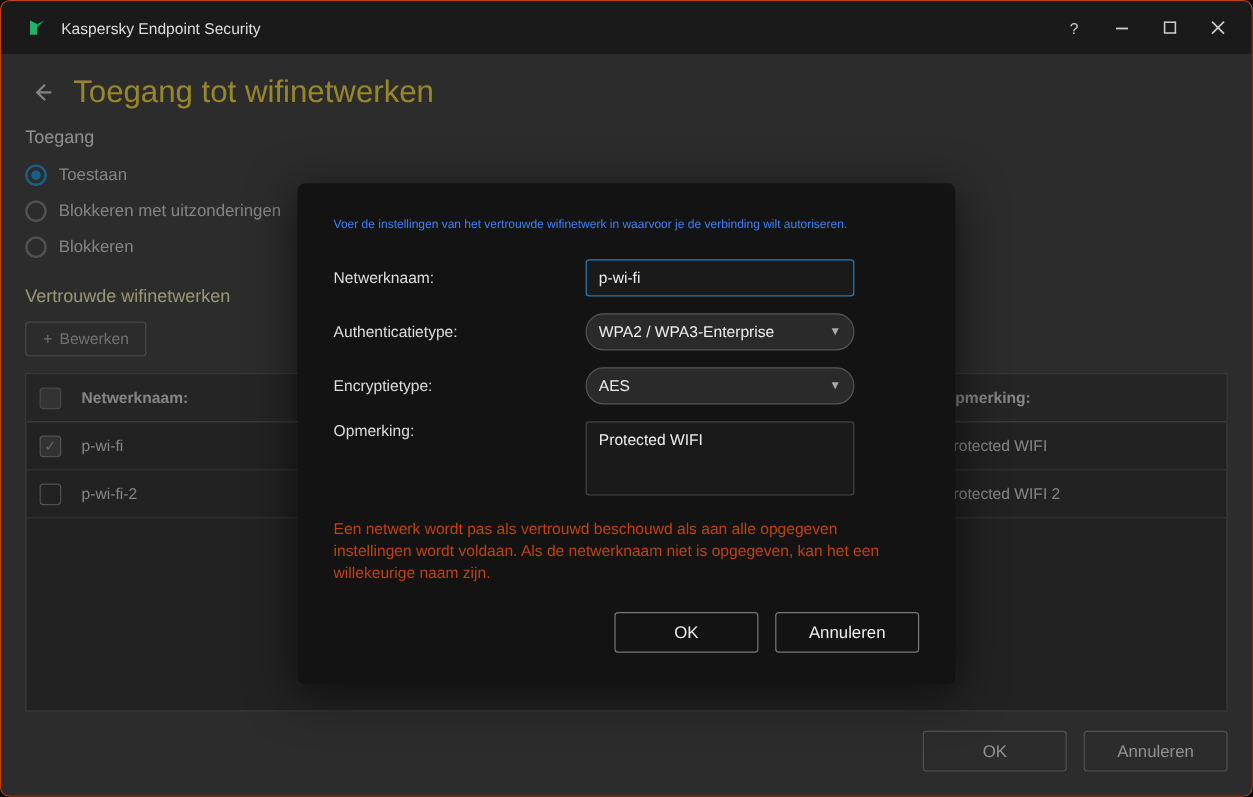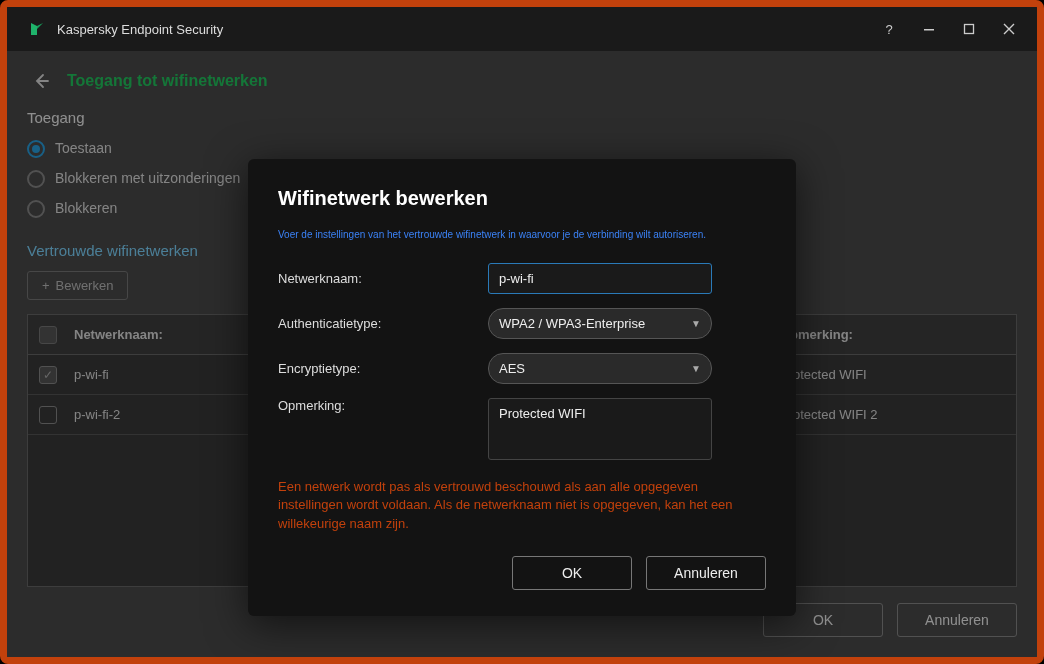--- a/index.html
+++ b/index.html
@@ -1,31 +1,31 @@
 <!DOCTYPE html>
 <html><head>
 <meta charset="utf-8">
 <style>
 * { box-sizing: border-box; margin: 0; padding: 0; font-family: "Segoe UI", Arial, sans-serif; }
 body { background: #000; width: 1044px; height: 664px; overflow: hidden; position: relative; }
-.window { width: 1044px; height: 664px; background: #1a1a1a; border: 7px solid #c2410c; border-radius: 8px; overflow: hidden; display: flex; flex-direction: column; }
+.window { width: 1044px; height: 664px; background: #1a1a1a; border: 1px solid #c2410c; border-radius: 8px; overflow: hidden; display: flex; flex-direction: column; }
 .titlebar { height: 44px; background: #1a1a1a; display: flex; align-items: center; padding: 0 8px; color: #ddd; font-size: 13px; }
 .titlebar .logo { width: 20px; height: 20px; margin-left: 12px; margin-right: 10px; display:flex; align-items:center; justify-content:center;}
 .titlebar .title { flex: 1; }
 .titlebar .ctrl { width: 40px; height: 32px; display:flex; align-items:center; justify-content:center; cursor:pointer; color:#ccc; }
 .content { flex:1; background: #4a4a4a; padding: 12px 20px 20px 20px; display:flex; flex-direction:column; position:relative; }
 .page-header { display:flex; align-items:center; color:#fff; margin-bottom: 14px; margin-top:4px;}
 .back-btn { width:28px; height:28px; display:flex; align-items:center; justify-content:center; cursor:pointer; margin-right:12px; color:#ddd;}
-.page-title { font-size: 16px; font-weight: 700; color:#22c55e;}
+.page-title { font-size: 26px; font-weight: 400; color:#fde047;}
 .section-label { color:#eee; font-size:15px; font-weight:400; margin-bottom:8px;}
 .radio-row { display:flex; align-items:flex-start; color:#ddd; font-size:14px; margin: 6px 0; cursor:pointer;}
 .radio { width:18px; height:18px; border:2px solid #888; border-radius:50%; margin-right:10px; display:flex; align-items:center; justify-content:center;}
 .radio.selected { border-color:#29a0e0;}
 .radio.selected::after { content:""; width:8px; height:8px; background:#29a0e0; border-radius:50%;}
-.sec2-label { margin-top:18px; color:#7dd3fc; font-size:15px; font-weight:500; margin-bottom:12px;}
+.sec2-label { margin-top:18px; color:#fef9c3; font-size:15px; font-weight:500; margin-bottom:12px;}
 .toolbar { display:flex; gap:12px; margin-bottom:14px;}
 .tbtn { border:1px solid #777; background:transparent; color:#bbb; padding:6px 14px; font-size:13px; border-radius:3px; display:flex; align-items:center; gap:6px; cursor:pointer;}
 .table-wrap { border:1px solid #666; background:#3a3a3a; flex:1; display:flex; flex-direction:column; min-height:240px;}
 .thead { display:flex; background:#3f3f3f; border-bottom:1px solid #666; color:#ddd; font-size:13px; font-weight:600; height:40px; align-items:center;}
 .th-check { width:40px; display:flex; align-items:center; justify-content:center;}
 .th-name { flex:1; padding-left:6px;}
 .th-remark { width:220px;}
 .th-scroll { width:16px; background:#333;}
 .trow { display:flex; align-items:center; height:40px; border-bottom:1px solid #555; color:#ddd; font-size:13px;}
 .chk { width:18px; height:18px; border:1px solid #888; border-radius:3px; display:flex; align-items:center; justify-content:center;}
@@ -143,21 +143,20 @@
       </div>
     </div>
 
     <div class="footer">
       <button class="fbtn">OK</button>
       <button class="fbtn">Annuleren</button>
     </div>
 
     <div class="overlay">
       <div class="modal">
-        <div class="modal-title">Wifinetwerk bewerken</div>
         <div class="modal-desc">Voer de instellingen van het vertrouwde wifinetwerk in waarvoor je de verbinding wilt autoriseren.</div>
 
         <div class="form-row">
           <div class="form-label">Netwerknaam:</div>
           <div class="form-field"><input class="txt-input" value="p-wi-fi" style=""></div>
         </div>
 
         <div class="form-row">
           <div class="form-label">Authenticatietype:</div>
           <div class="form-field">

